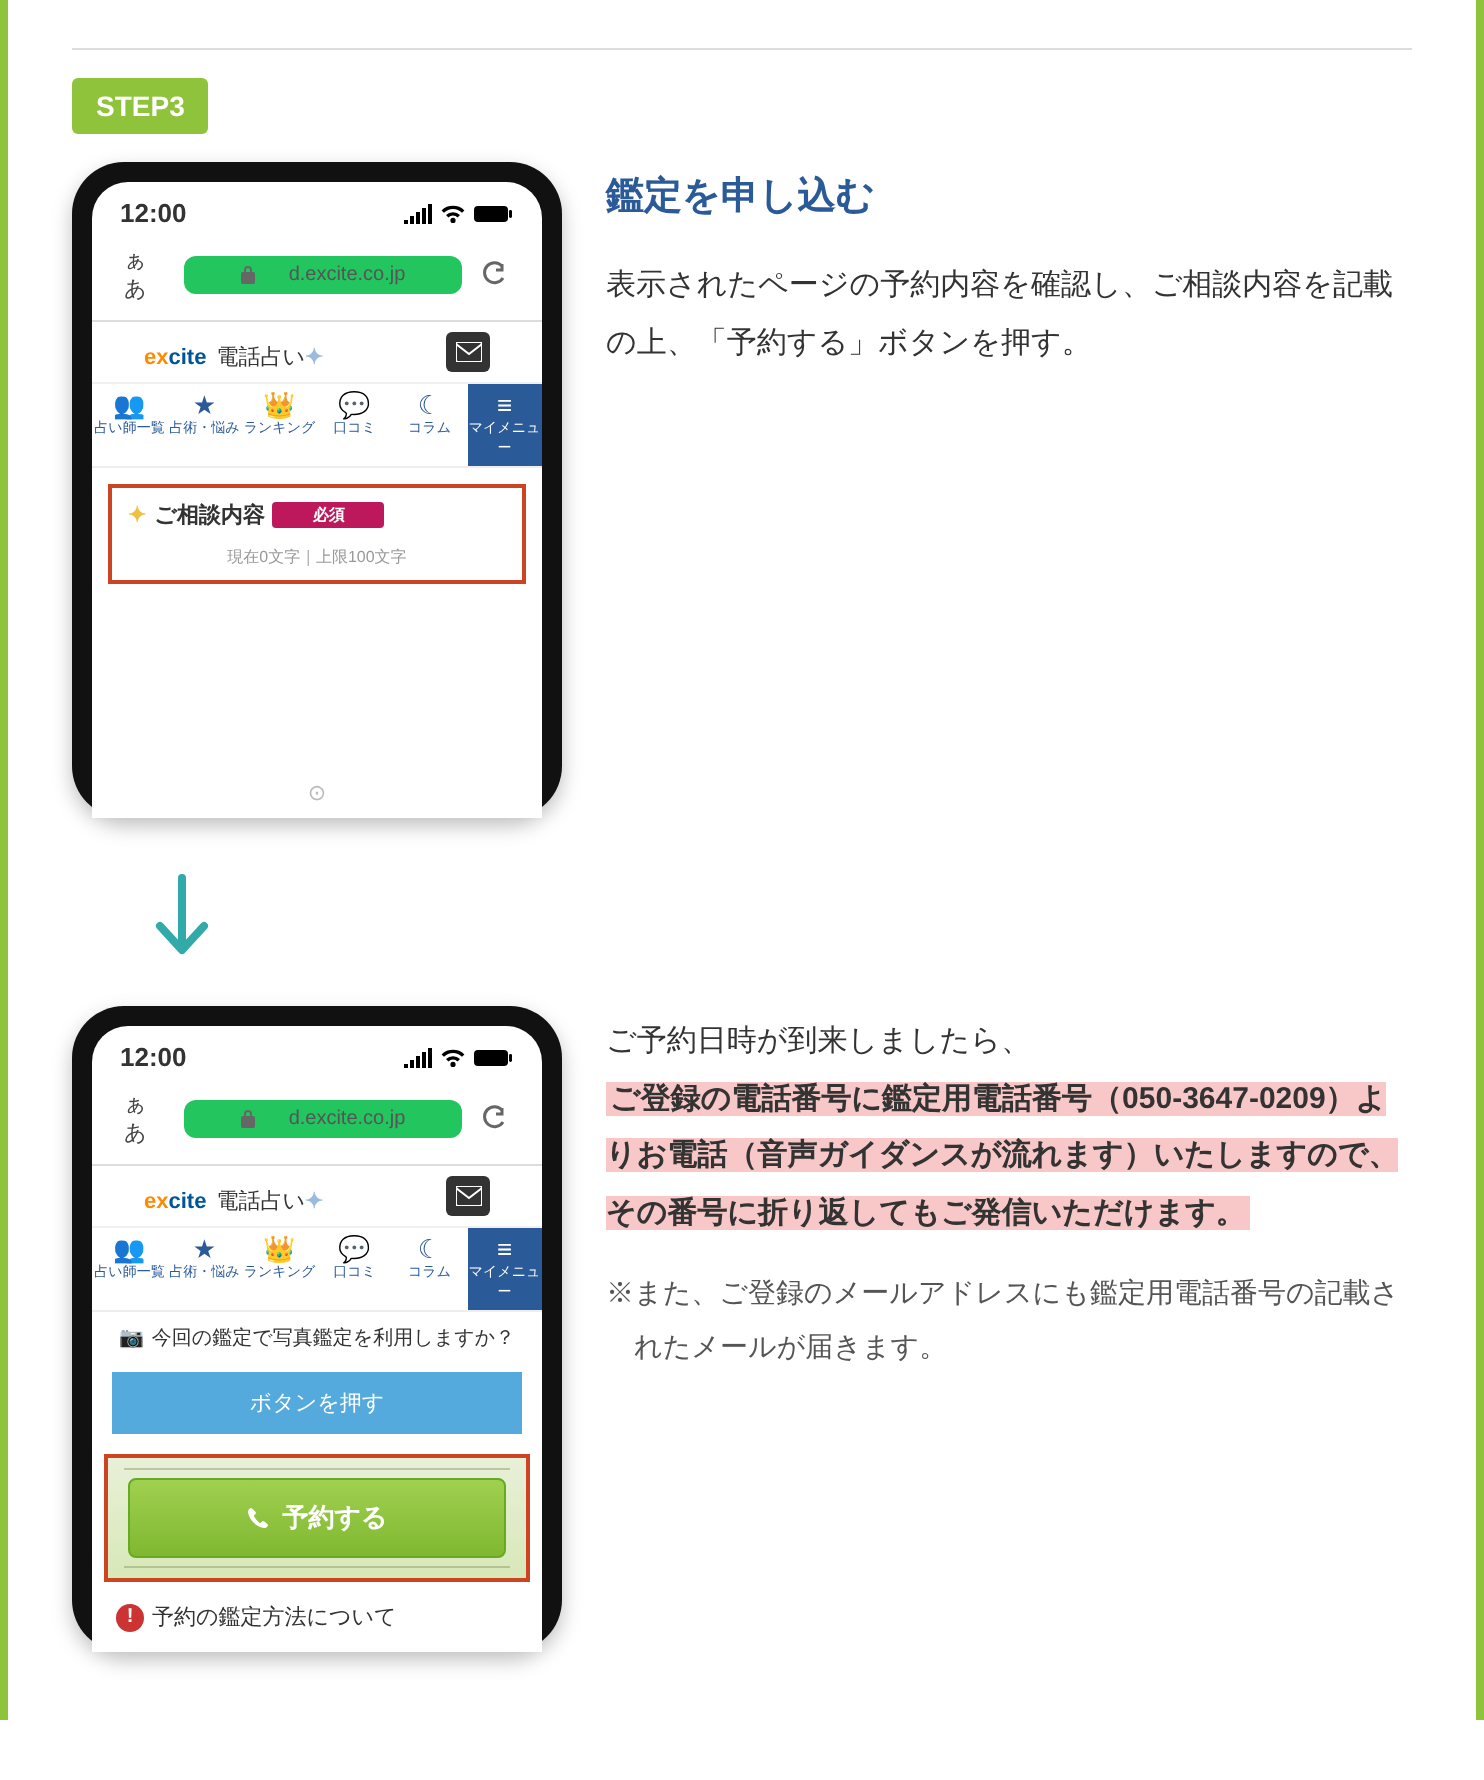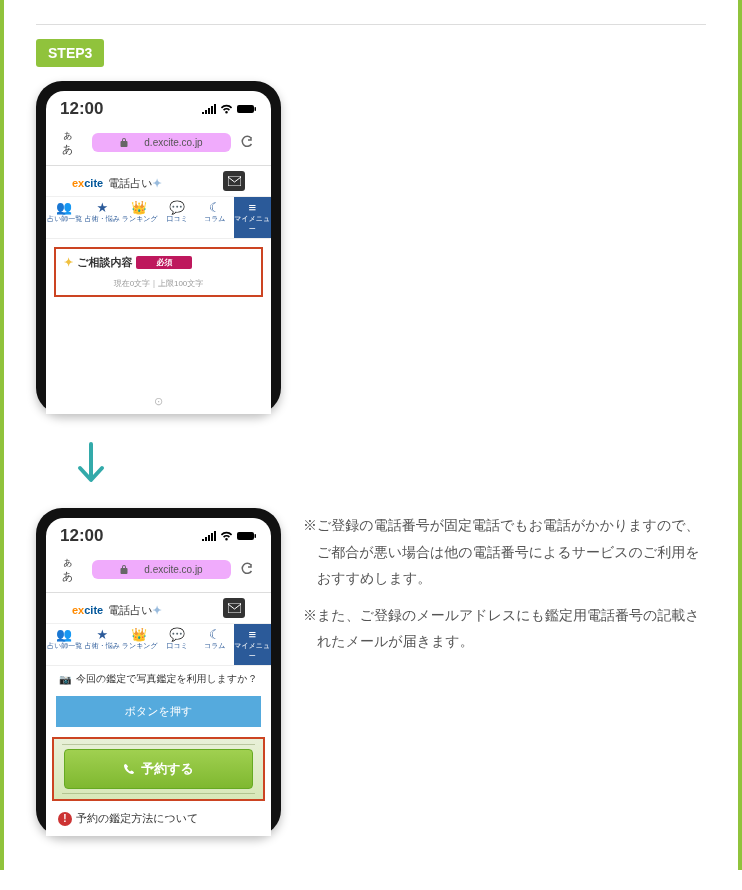--- a/index.html
+++ b/index.html
@@ -5,26 +5,26 @@
     *{box-sizing:border-box;margin:0;padding:0}
     body{font-family:-apple-system,"Hiragino Kaku Gothic ProN","Hiragino Sans",Meiryo,sans-serif;background:#fff;width:742px;position:relative;color:#333}
     .page-border-left{position:absolute;left:0;top:0;bottom:0;width:4px;background:#90c33c}
     .page-border-right{position:absolute;right:0;top:0;bottom:0;width:4px;background:#90c33c}
     .content{padding:24px 36px}
     .hr{height:1px;background:#ddd;margin-bottom:14px}
     .step-badge{display:inline-block;background:#90c33c;color:#fff;font-size:14px;font-weight:bold;padding:6px 12px;border-radius:3px;margin-left:0;margin-bottom:14px}
     .row{display:flex;gap:22px;align-items:flex-start;margin-bottom:10px}
     .phone{width:245px;flex:0 0 245px;background:#111;border-radius:26px;padding:10px 10px 0 10px;box-shadow:0 4px 10px rgba(0,0,0,.25)}
     .screen{background:#fff;border-radius:18px 18px 0 0;overflow:hidden}
-    .statusbar{display:flex;justify-content:space-between;align-items:center;padding:8px 14px 4px;font-size:17px;font-weight:600}
+    .statusbar{display:flex;justify-content:space-between;align-items:center;padding:8px 14px 4px;font-size:13px;font-weight:600}
     .statusbar .right{display:flex;gap:4px;align-items:center}
     .sig{width:14px;height:10px}.wifi{width:13px;height:10px}.batt{width:20px;height:10px}
     .urlbar{display:flex;align-items:center;gap:8px;padding:4px 16px 8px;border-bottom:1px solid #ddd}
     .urlbar .aa{font-size:11px;color:#444;width:22px}
-    .urlbar .addr{flex:1;background:#f0abfc;border-radius:6px;padding:4px 8px;font-size:10px;color:#555;text-align:right;display:flex;align-items:center;justify-content:center;gap:16px}
+    .urlbar .addr{flex:1;background:#22c55e;border-radius:6px;padding:4px 8px;font-size:10px;color:#555;text-align:right;display:flex;align-items:center;justify-content:center;gap:16px}
     .urlbar .refresh{width:16px;height:16px;color:#666;display:flex;align-items:center;justify-content:center}
     .app-header{display:flex;justify-content:space-between;align-items:flex-end;padding:5px 26px;border-bottom:1px solid #f0f0f0}
     .brand{font-size:11px;font-weight:bold}
     .brand .ex{color:#ff8a00}.brand .cite{color:#005599}
     .brand .txt{color:#333;font-weight:normal;margin-left:2px}
     .mailbox{background:#333;color:#fff;width:22px;height:20px;border-radius:3px;display:flex;align-items:center;justify-content:center}
     .tabs{display:flex;border-bottom:1px solid #eee}
     .tab{flex:1;text-align:center;padding:4px 0;font-size:7px;color:#2b5a99}
     .tab .ic{font-size:13px;line-height:1}
     .tab.my{background:#2b5a99;color:#fff}
@@ -142,20 +142,24 @@
               <span>ご相談内容</span>
               <span class="req">必須</span>
             </div>
             <div class="counter">現在0文字｜上限100文字</div>
           </div>
         </div>
         <div class="dots">⊙</div>
       </div>
     </div>
 
+    <div class="rhs">
+      <div class="h3">鑑定を申し込む</div>
+      <div class="p">表示されたページの予約内容を確認し、ご相談内容を記載の上、「予約する」ボタンを押す。</div>
+    </div>
   </div>
 
   
   <div class="arrow-wrap" style="margin-left:40px">
     <svg viewBox="0 0 30 44">
       <path d="M15 2v34M4 26l11 12 11-12" fill="none" stroke="#3aa" stroke-width="4" stroke-linecap="round" stroke-linejoin="round"></path>
     </svg>
   </div>
 
   
@@ -246,17 +250,20 @@
           </div>
           <div class="about-link">
             <span class="bang">!</span>
             <span>予約の鑑定方法について</span>
           </div>
         </div>
       </div>
     </div>
 
     <div class="rhs">
-      <p class="note">※ご登録の電話番号が固定電話でもお電話がかかりますので、 ご都合が悪い場合は他の電話番号によるサービスのご利用をおすすめします。</p>
+      <p class="p">
+        <span>ご予約日時が到来しましたら、</span><br>
+        <span class="hl" style="font-weight:bold">ご登録の電話番号に鑑定用電話番号（050-3647-0209）よりお電話（音声ガイダンスが流れます）いたしますので、 その番号に折り返してもご発信いただけます。</span>
+      </p>
       <p class="note">※また、ご登録のメールアドレスにも鑑定用電話番号の記載されたメールが届きます。</p>
     </div>
   </div>
 </div>
 
 </body></html>

